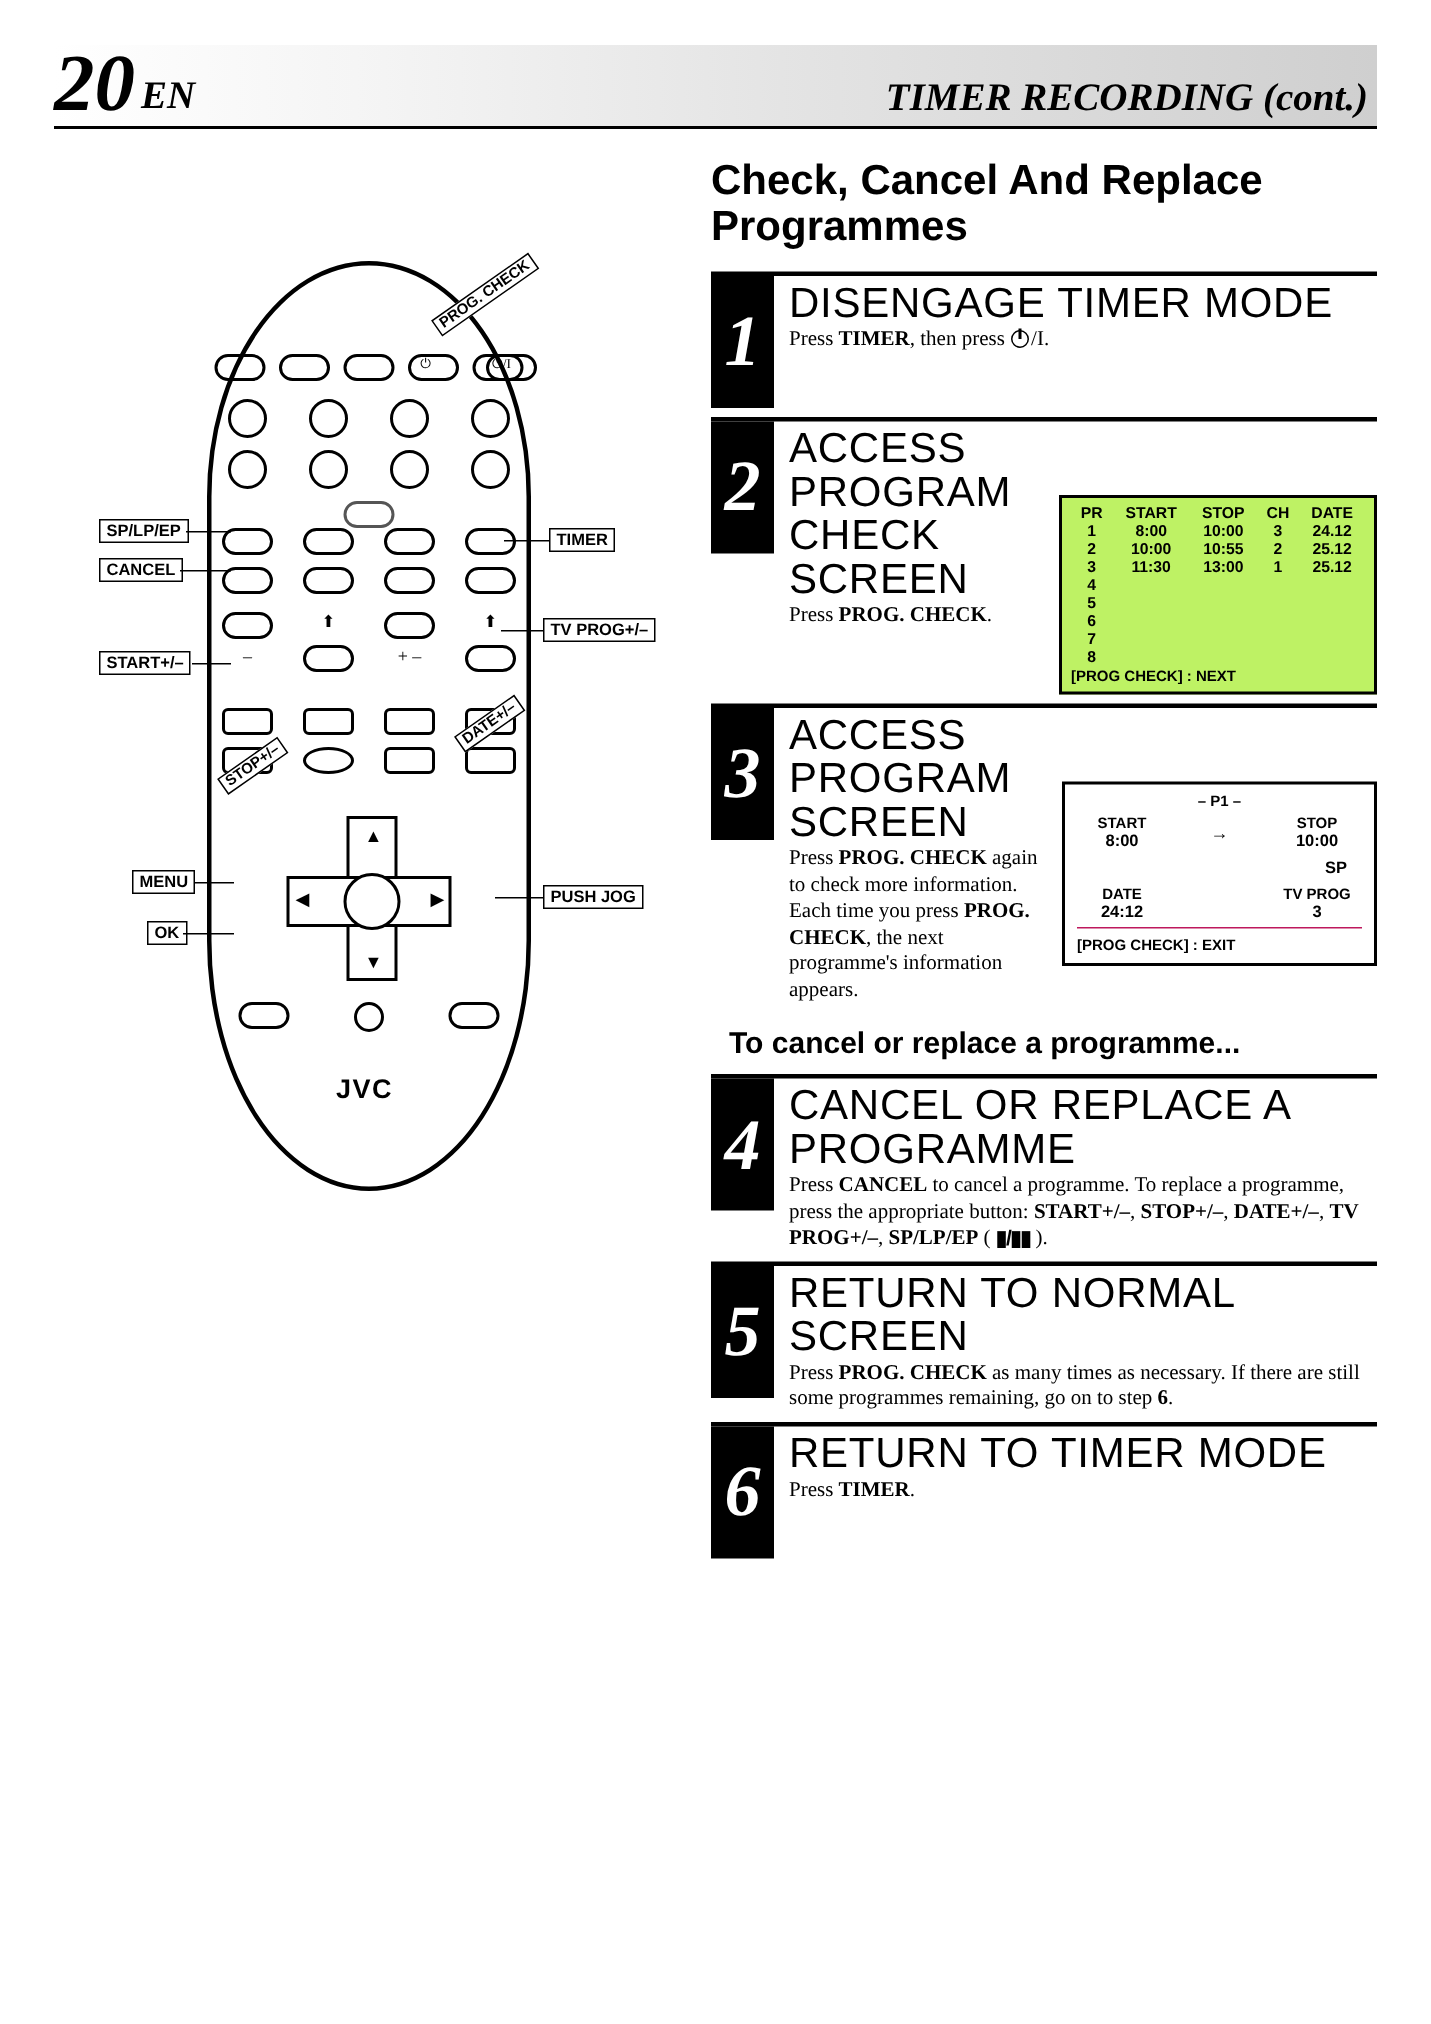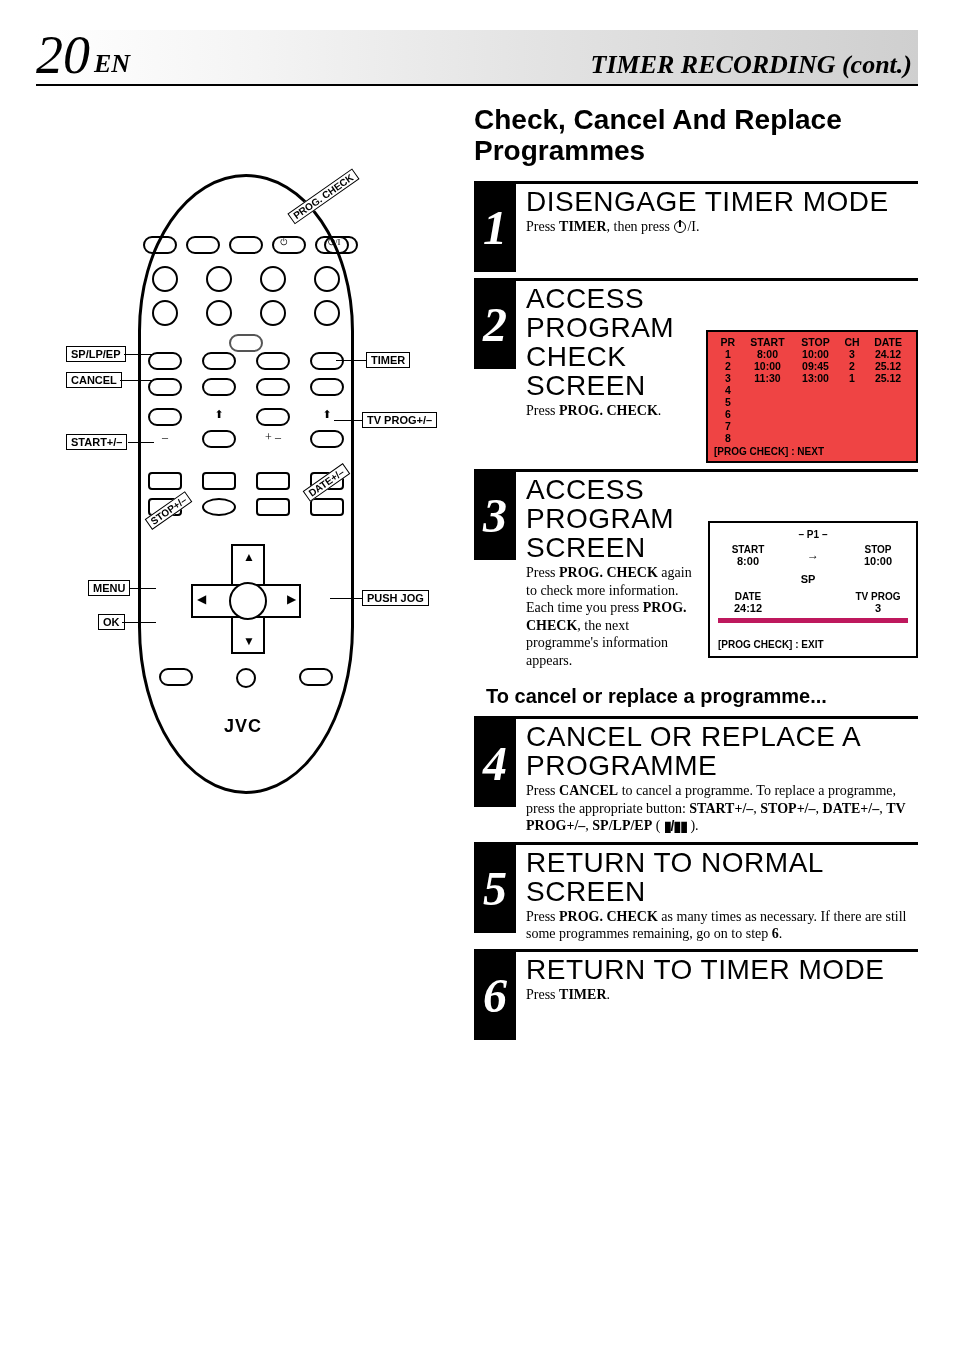--- a/index.html
+++ b/index.html
@@ -9,21 +9,21 @@
     background: #fff;
     font-family: Georgia, 'Times New Roman', serif;
     width: 954px;
   }
   .page { width: 954px; padding: 30px 36px 40px 36px; position: relative; }
 
   
   .hdr { display: flex; align-items: flex-end; border-bottom: 2px solid #000;
          background: linear-gradient(to right, #fff 0%, #f4f4f4 25%, #e4e4e4 55%, #cfcfcf 100%);
          height: 56px; padding: 0 6px 2px 0; }
-  .pgnum { font-style: italic; font-weight: normal; font-size: 54px; line-height: 1; }
+  .pgnum { font-style: italic; font-weight: bold; font-size: 54px; line-height: 1; }
   .pglang { font-style: italic; font-weight: bold; font-size: 26px; margin-left: 4px; position: relative; top: -3px; }
   .hdr-spacer { flex: 1; }
   .hdr-title { font-style: italic; font-weight: bold; font-size: 26px; padding-bottom: 2px; }
 
   .cols { display: flex; margin-top: 18px; }
   .left { width: 420px; padding-top: 70px; display: flex; justify-content: center; }
   .right { flex: 1; padding-left: 18px; }
 
   
   .remote-wrap { position: relative; width: 360px; height: 640px; }
@@ -54,21 +54,21 @@
   .stepnum-box.h2 { height: 88px; }
   .step-body { flex:1; padding-left: 10px; padding-top:3px; }
   .step-title { font-family: 'Arial Narrow', Arial, sans-serif; font-weight: 400;
                 font-size: 28px; line-height:1.04; letter-spacing: 0.5px; }
   .step-text { font-family: Georgia, 'Times New Roman', serif; font-size: 14px; line-height:1.25; margin-top:2px; }
   .step-text b { font-weight: bold; }
 
   .step-flex { display:flex; gap:10px; align-items:flex-start; }
 
   .osd { border: 2px solid #000; font-family: Arial, sans-serif; font-weight: bold;
-         font-size: 11px; padding: 4px 6px; background:#ef4444; }
+         font-size: 11px; padding: 4px 6px; background:#bef264; }
   .osd table { border-collapse: collapse; width:100%; }
   .osd th, .osd td { padding: 0 4px; text-align: center; font-size:10.5px; }
   .osd th { font-weight: bold; }
   .osd-foot { font-size:10px; margin-top:2px; }
 
   .osd2 { border: 2px solid #000; font-family: Arial, sans-serif; font-weight: bold;
           font-size: 11px; padding: 6px 8px; background:#fff; width: 210px; }
   .osd2 .row { display:flex; justify-content: space-between; margin-bottom: 2px; }
   .osd2 .ctr { text-align:center; font-size:10px; }
   .osd2 .arrow { font-size:12px; }
@@ -252,21 +252,21 @@
                     <tr>
                       <td>1</td>
                       <td>8:00</td>
                       <td>10:00</td>
                       <td>3</td>
                       <td>24.12</td>
                     </tr>
                     <tr>
                       <td>2</td>
                       <td>10:00</td>
-                      <td>09:45</td>
+                      <td>10:55</td>
                       <td>2</td>
                       <td>25.12</td>
                     </tr>
                     <tr>
                       <td>3</td>
                       <td>11:30</td>
                       <td>13:00</td>
                       <td>1</td>
                       <td>25.12</td>
                     </tr>
@@ -329,32 +329,32 @@
                 <div style="text-align:center;width:60px">
                     <div class="ctr">START</div>
                     <div>8:00</div>
                   </div>
                 <div class="arrow" style="align-self:center">→</div>
                 <div style="text-align:center;width:60px">
                     <div class="ctr">STOP</div>
                     <div>10:00</div>
                   </div>
               </div>
-              <div style="text-align:center;margin:6px 10px 6px 0">SP</div>
+              <div style="text-align:right;margin:6px 10px 6px 0">SP</div>
               <div class="row">
                 <div style="text-align:center;width:60px">
                     <div class="ctr">DATE</div>
                     <div>24:12</div>
                   </div>
                 <div style="text-align:center;width:60px">
                     <div class="ctr">TV PROG</div>
                     <div>3</div>
                   </div>
               </div>
-              <div style="border-top:5px solid #be185d;margin-top:4px;padding-top:16px;font-size:10px">[PROG CHECK] : EXIT</div>
+              <div style="border-top:1px solid #be185d;margin-top:4px;padding-top:6px;font-size:10px">[PROG CHECK] : EXIT</div>
             </div>
           </div>
         </div>
       </div>
 
       <div class="sub-title">To cancel or replace a programme...</div>
 
       <div id="steps2">
           <div class="step">
             <div class="stepnum-box h2">4</div>

